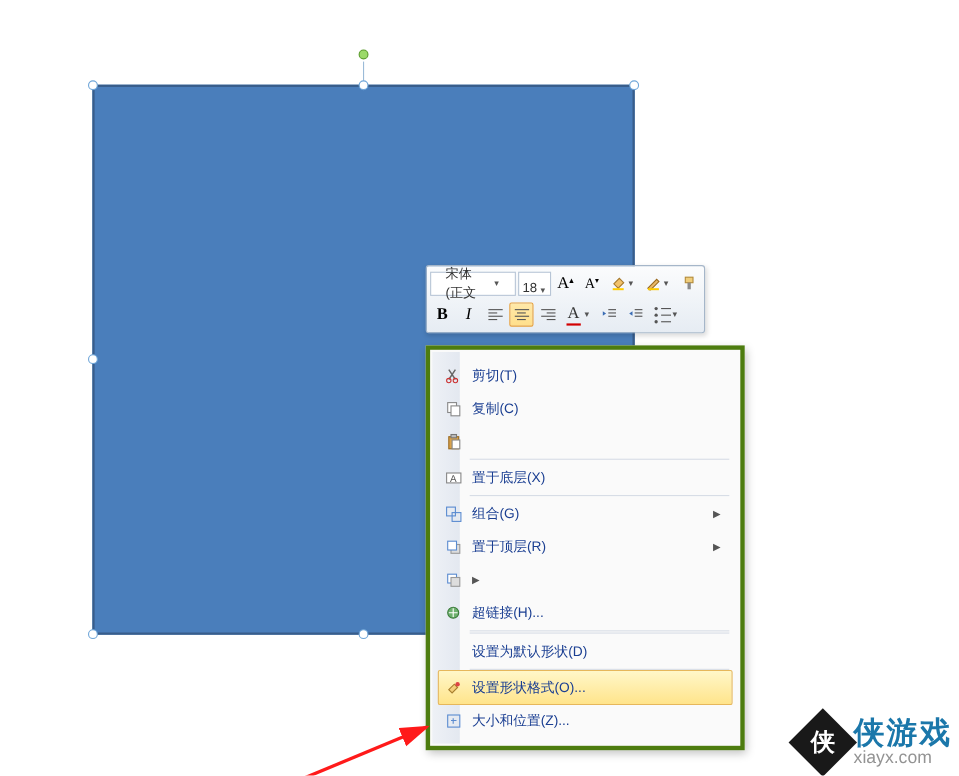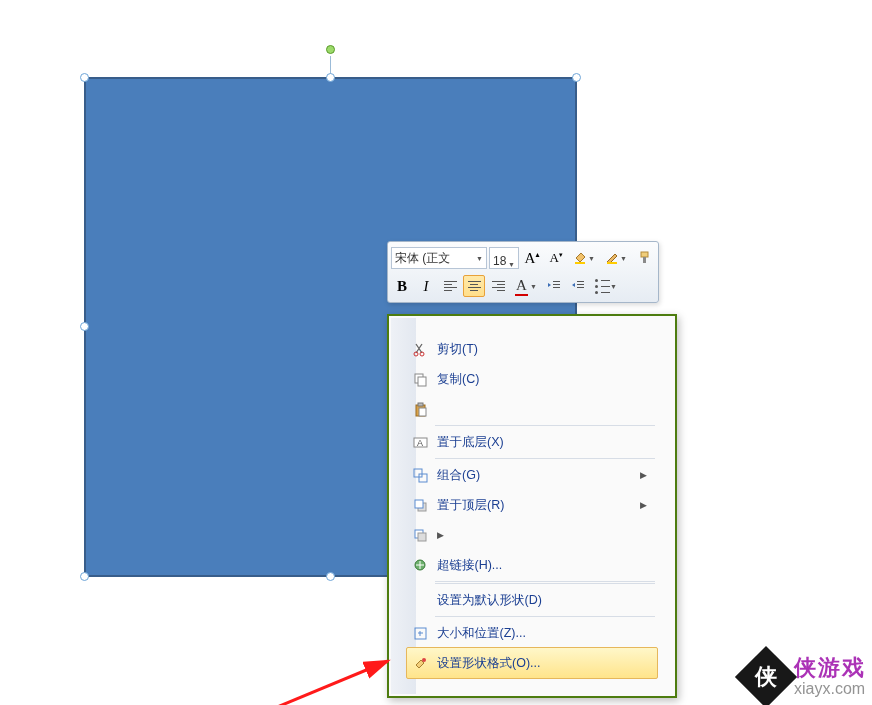--- a/index.html
+++ b/index.html
@@ -56,26 +56,26 @@
     top: 241px;
     background: linear-gradient(#fbfcfd, #e6ecf3);
     border: 1px solid #a5b6c9;
     border-radius: 3px;
     box-shadow: 1px 2px 5px rgba(0,0,0,.15);
     padding: 3px;
   }
   .tb-row { display: flex; align-items: center; gap: 2px; height: 26px; }
   .tb-row + .tb-row { margin-top: 2px; }
   .font-name {
-    width: 96px;
+    width: 78px;
     height: 22px;
     background: #fff;
     border: 1px solid #b7c5d6;
     font-size: 12px;
-    padding: 0 3px;
+    padding: 0 13px;
     display: flex;
     align-items: center;
     justify-content: space-between;
     color: #333;
   }
   .font-size {
     width: 30px;
     height: 22px;
     background: #fff;
     border: 1px solid #b7c5d6;
@@ -116,23 +116,23 @@
   .bullets .bl { display:flex; align-items:center; gap:3px; }
   .bullets .dot { width:3px;height:3px;background:#555;border-radius:50%; }
   .bullets .ln { width:9px;height:1px;background:#555; }
   
   .ctx-menu {
     position: absolute;
     left: 387px;
     top: 314px;
     width: 290px;
     background: #fafafa;
-    border: 2px solid #4d7c0f;
+    border: 4px solid #4d7c0f;
     box-shadow: 2px 3px 8px rgba(0,0,0,.25);
-    padding: 18px;
+    padding: 8px;
   }
   .ctx-icon-col {
     position: absolute;
     left: 2px;
     top: 2px;
     bottom: 2px;
     width: 25px;
     background: linear-gradient(to right, #eef1f6, #e3e8f0);
   }
   .ctx-item {
@@ -177,21 +177,21 @@
   }
   .wm-badge {
     width: 44px;
     height: 44px;
     background: #000;
     transform: rotate(45deg);
     display:flex;align-items:center;justify-content:center;
   }
   .wm-badge span { transform: rotate(-45deg); color:#fff; font-size:22px; font-weight:bold;}
   .wm-text { display:flex;flex-direction:column;line-height:1.1; }
-  .wm-cn { color:#a21caf; font-size:22px; font-weight:bold; letter-spacing:2px; }
+  .wm-cn { color:#0369a1; font-size:28px; font-weight:bold; letter-spacing:2px; }
   .wm-en { color:#888; font-size:16px; }
 </style>
 </head>
 <body>
 
 <div class="canvas">
 
   <div class="shape"></div>
 
   <div class="rot-line" style="left:330px; top:56px;"></div>
@@ -395,37 +395,37 @@
           </svg>
         </span>
       <span class="label">超链接(H)...</span>
     </div>
     <div class="ctx-sep"></div>
     <div class="ctx-sep"></div>
     <div class="ctx-item">
       <span class="label">设置为默认形状(D)</span>
     </div>
     <div class="ctx-sep"></div>
+    <div class="ctx-item highlighted">
+      <span class="icon">
+          <svg width="15" height="15">
+            <path d="M3 9 L8 4 L11 7 L6 12 Z" fill="#f4cf7a" stroke="#a87f2f"></path>
+            <circle cx="11" cy="4" r="2" fill="#d44"></circle>
+          </svg>
+        </span>
+      <span class="label">设置形状格式(O)...</span>
+    </div>
     <div class="ctx-item">
       <span class="icon">
           <svg width="15" height="15">
             <rect x="2" y="2" width="11" height="11" fill="none" stroke="#5a8bd0"></rect>
             <path d="M5 7 h5 M7 5 v5" stroke="#5a8bd0"></path>
           </svg>
         </span>
       <span class="label">大小和位置(Z)...</span>
-    </div>
-    <div class="ctx-item highlighted">
-      <span class="icon">
-          <svg width="15" height="15">
-            <path d="M3 9 L8 4 L11 7 L6 12 Z" fill="#f4cf7a" stroke="#a87f2f"></path>
-            <circle cx="11" cy="4" r="2" fill="#d44"></circle>
-          </svg>
-        </span>
-      <span class="label">设置形状格式(O)...</span>
     </div>
   </div>
 
   <svg class="arrow-annot" viewBox="0 0 210 80">
     <defs>
         <marker id="ah" markerWidth="10" markerHeight="10" refX="8" refY="3" orient="auto">
           <path d="M0 0 L9 3 L0 6 Z" fill="#ff1a1a"></path>
         </marker>
       </defs>
     <line x1="0" y1="75" x2="118" y2="26" stroke="#ff1a1a" stroke-width="3" marker-end="url(#ah)"></line>

